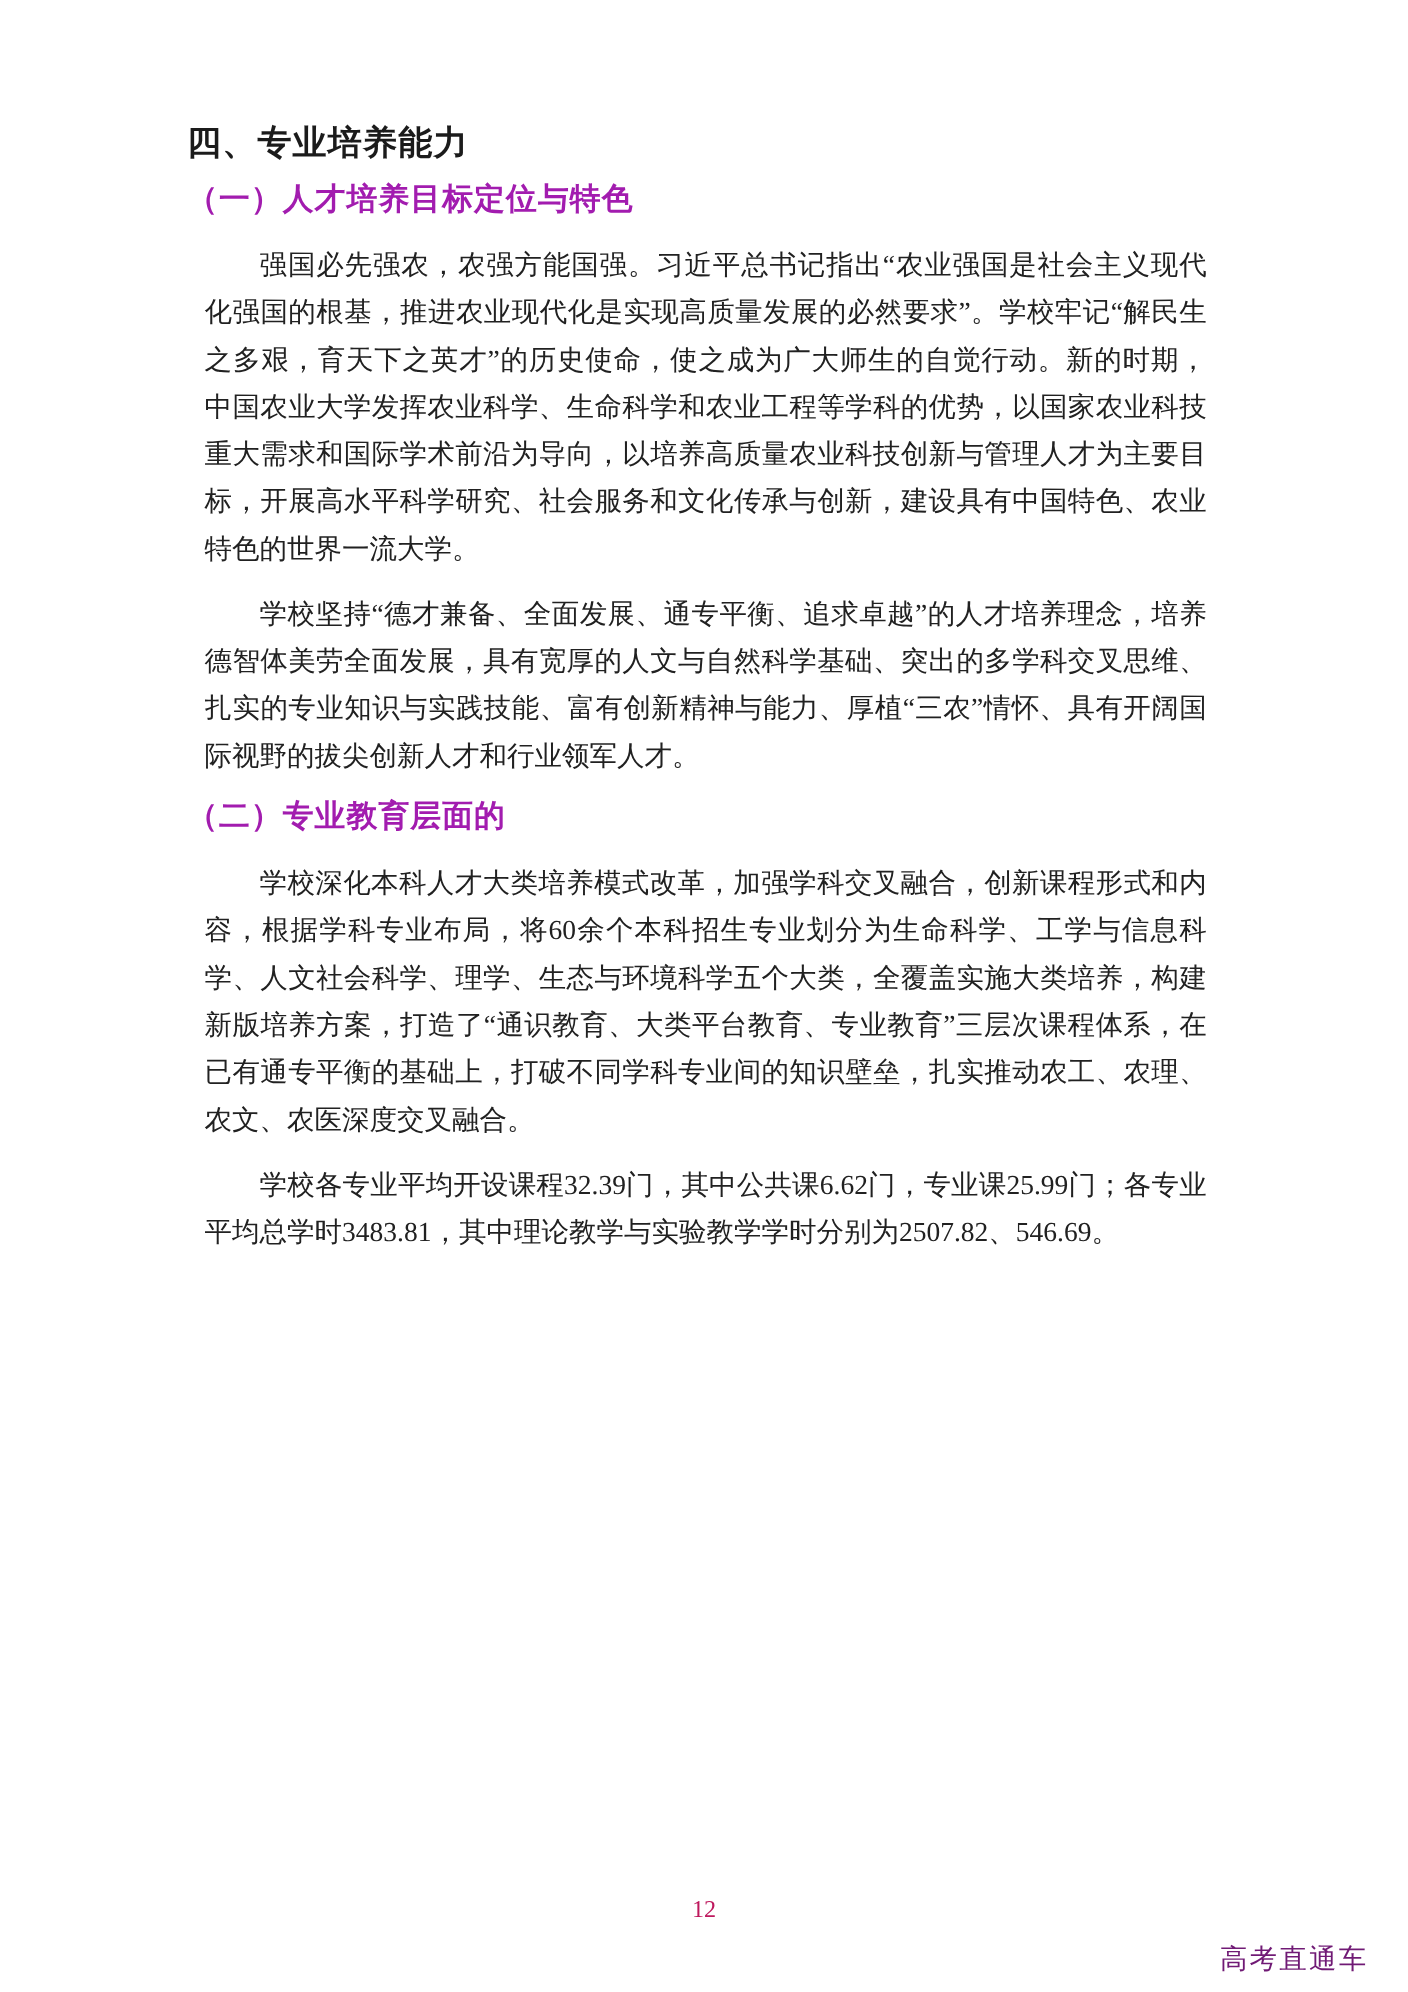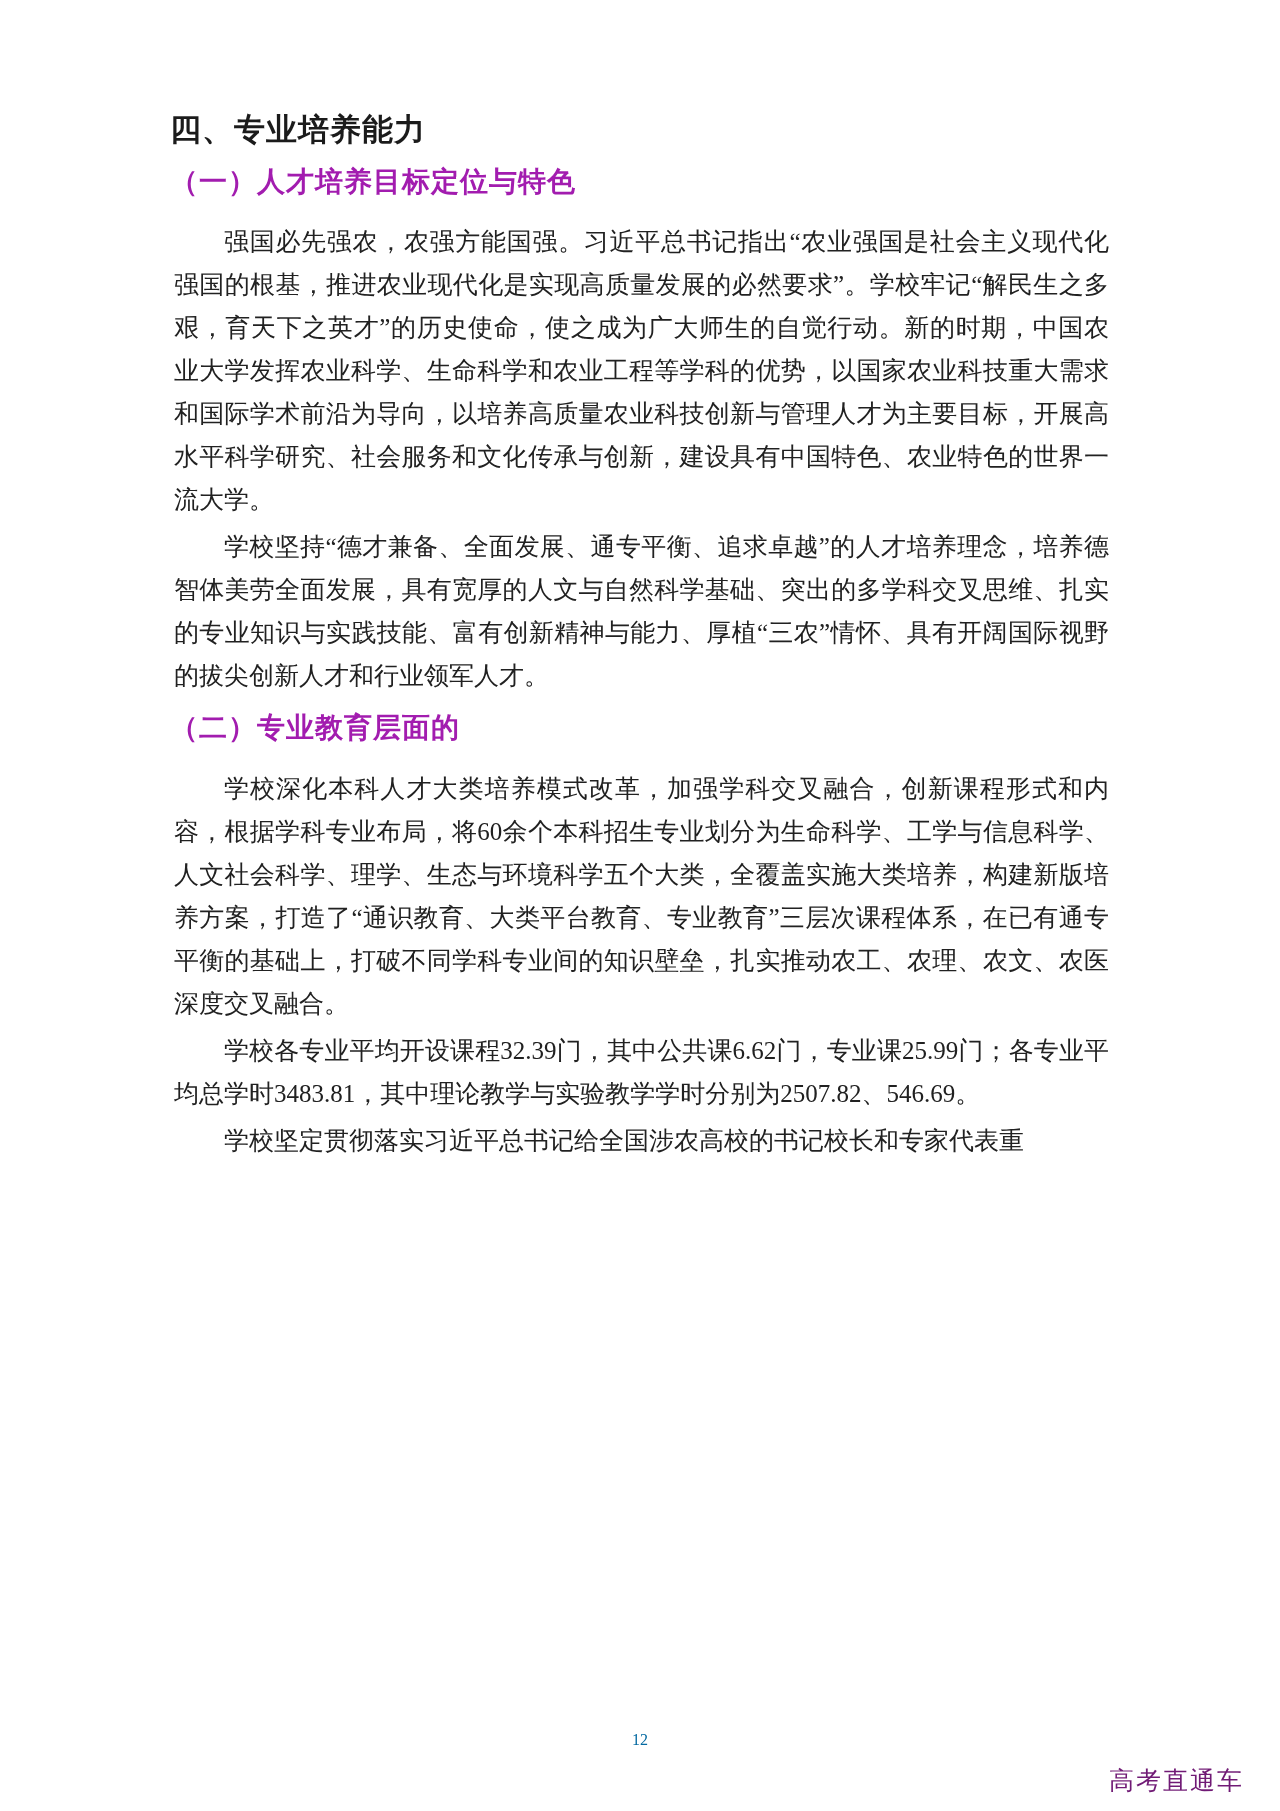--- a/index.html
+++ b/index.html
@@ -33,35 +33,35 @@
     font-size: 28px;
     line-height: 1.3;
     margin: 13px 0 20px 0;
     color: #a21caf;
     letter-spacing: 1px;
   }
   .content p {
     font-family: "Liberation Serif", serif;
     font-size: 25px;
     line-height: 43px;
-    margin: 4px;
+    margin: 16px;
     text-align: justify;
     text-indent: 2em;
     word-break: break-all;
     color: #212121;
   }
   .page-number {
     position: absolute;
     bottom: 62px;
     left: 0;
     width: 100%;
     text-align: center;
     font-family: "Liberation Serif", serif;
-    font-size: 16px;
-    color: #0369a1;
+    font-size: 22px;
+    color: #be185d;
   }
   .watermark {
     position: absolute;
     right: 36px;
     bottom: 14px;
     font-family: "Liberation Sans", sans-serif;
     font-size: 25px;
     color: #701a75;
     letter-spacing: 2px;
   }
@@ -81,19 +81,18 @@
 
     <h2>（二）专业教育层面的</h2>
 
     <p>学校深化本科人才大类培养模式改革，加强学科交叉融合，创新课程形式和内容，根据学科专业布局，将60余个本科招生专业划分为生命科学、工学与信息科学、人文社会科学、理学、生态与环境科学五个大类，全覆盖实施大类培养，构建新版培养方案，打造了“通识教育、大类平台教育、专业教育”三层次课程体系，在已有通专平衡的基础上，打破不同学科专业间的知识壁垒，扎实推动农工、农理、农文、农医深度交叉融合。</p>
 
 
 
     <p>学校各专业平均开设课程32.39门，其中公共课6.62门，专业课25.99门；各专业平均总学时3483.81，其中理论教学与实验教学学时分别为2507.82、546.69。</p>
 
 
-    <p>学校坚定贯彻落实习近平总书记给全国涉农高校的书记校长和专家代表重</p>
   </main>
 
   <div class="page-number">12</div>
 
   <div class="watermark">高考直通车</div>
 </div>
 
 </body></html>

